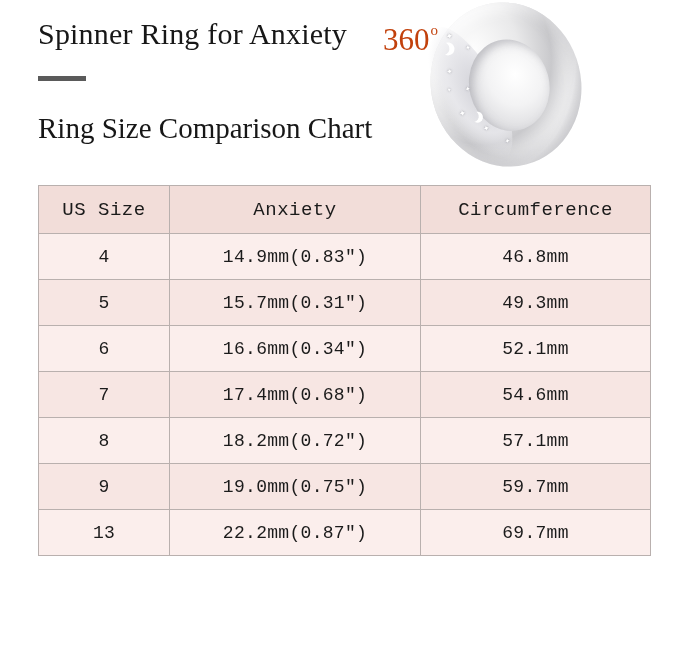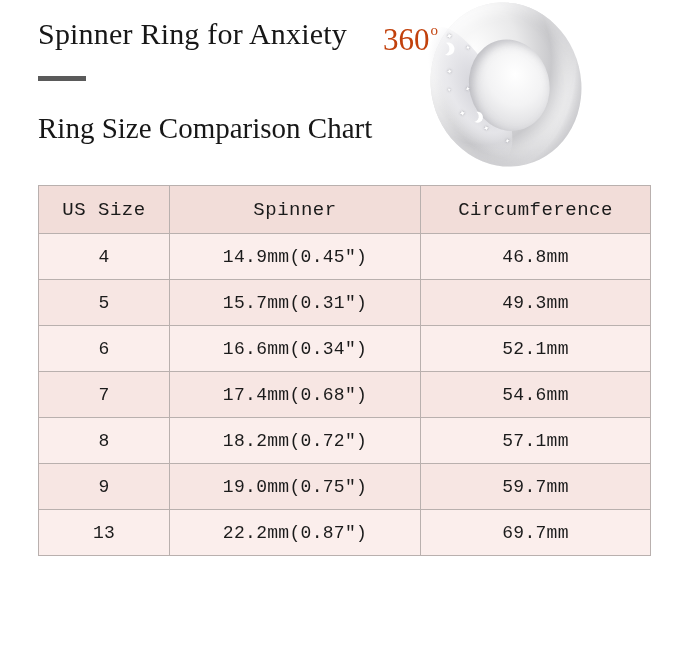--- a/index.html
+++ b/index.html
@@ -193,28 +193,28 @@
       <span class="star" style="left:16px; top:70px; font-size:6px;">✦</span>
       <div class="moon" style="left:16px; top:26px;"></div>
       <div class="moon" style="left:30px; top:100px; width:11px; height:11px; box-shadow:3px 3px 0 0 #ffffff;"></div>
     </div>
   </div>
 
   <table class="chart-table">
     <thead>
       <tr>
         <th class="col-size">US Size</th>
-        <th class="col-dia">Spinner</th>
+        <th class="col-dia">Anxiety</th>
         <th class="col-circ">Circumference</th>
       </tr>
     </thead>
     <tbody>
       <tr>
         <td>4</td>
-        <td>14.9mm(0.45″)</td>
+        <td>14.9mm(0.83″)</td>
         <td>46.8mm</td>
       </tr>
       <tr>
         <td>5</td>
         <td>15.7mm(0.31″)</td>
         <td>49.3mm</td>
       </tr>
       <tr>
         <td>6</td>
         <td>16.6mm(0.34″)</td>

